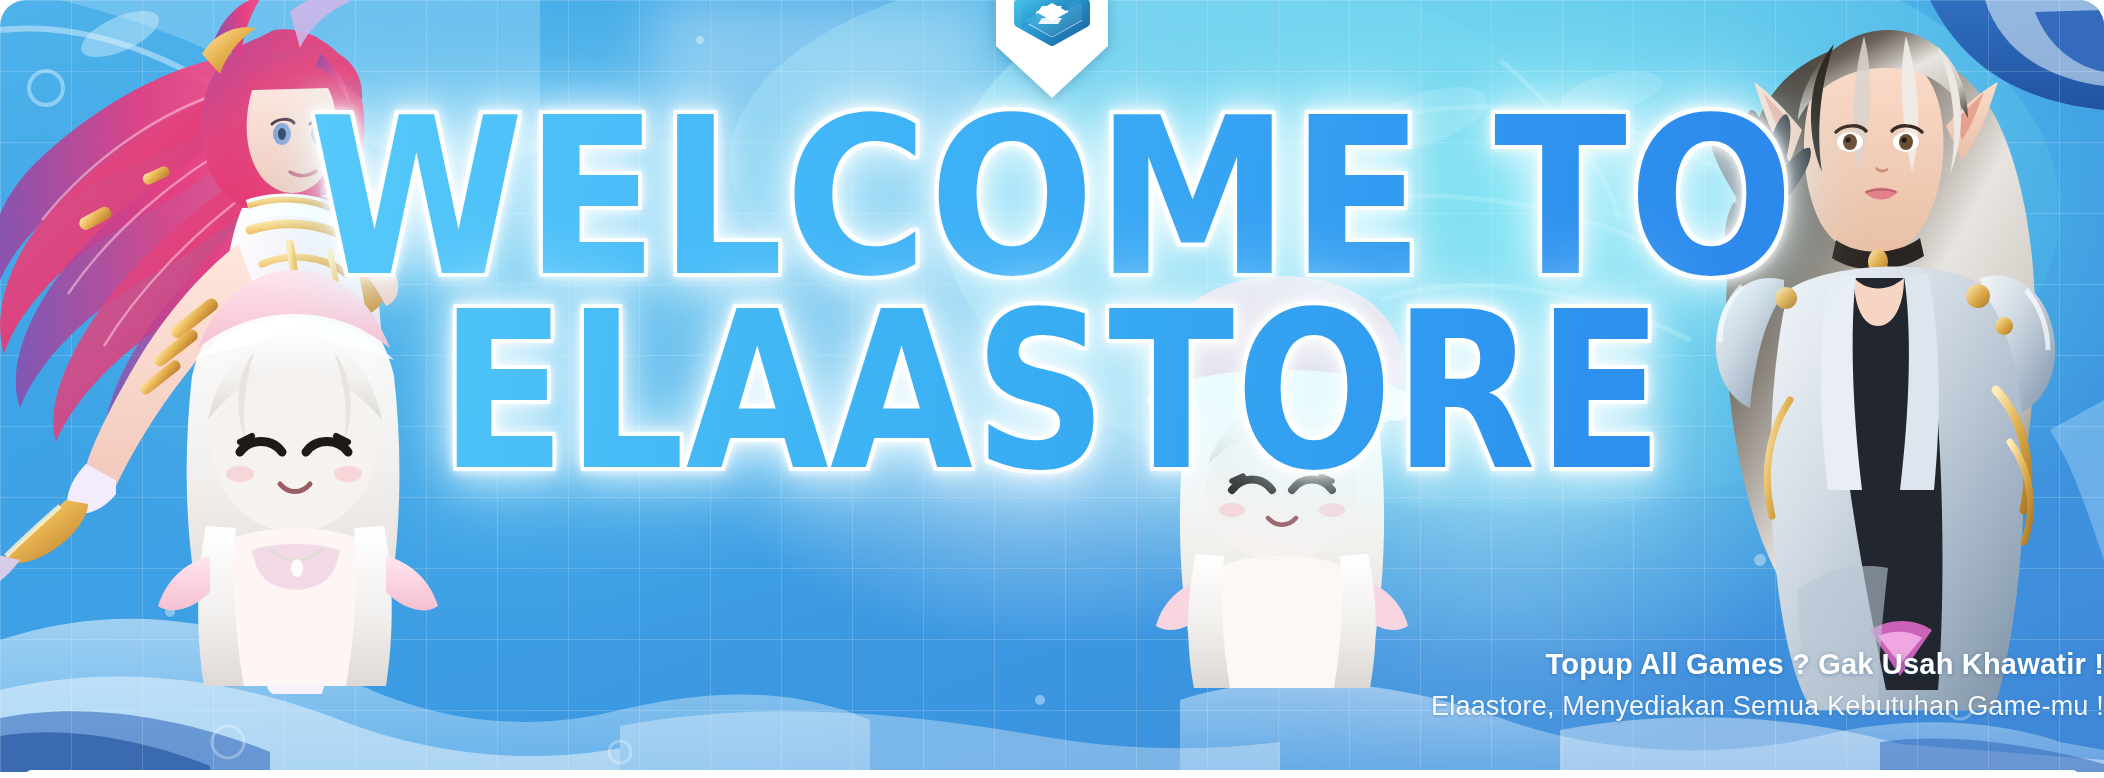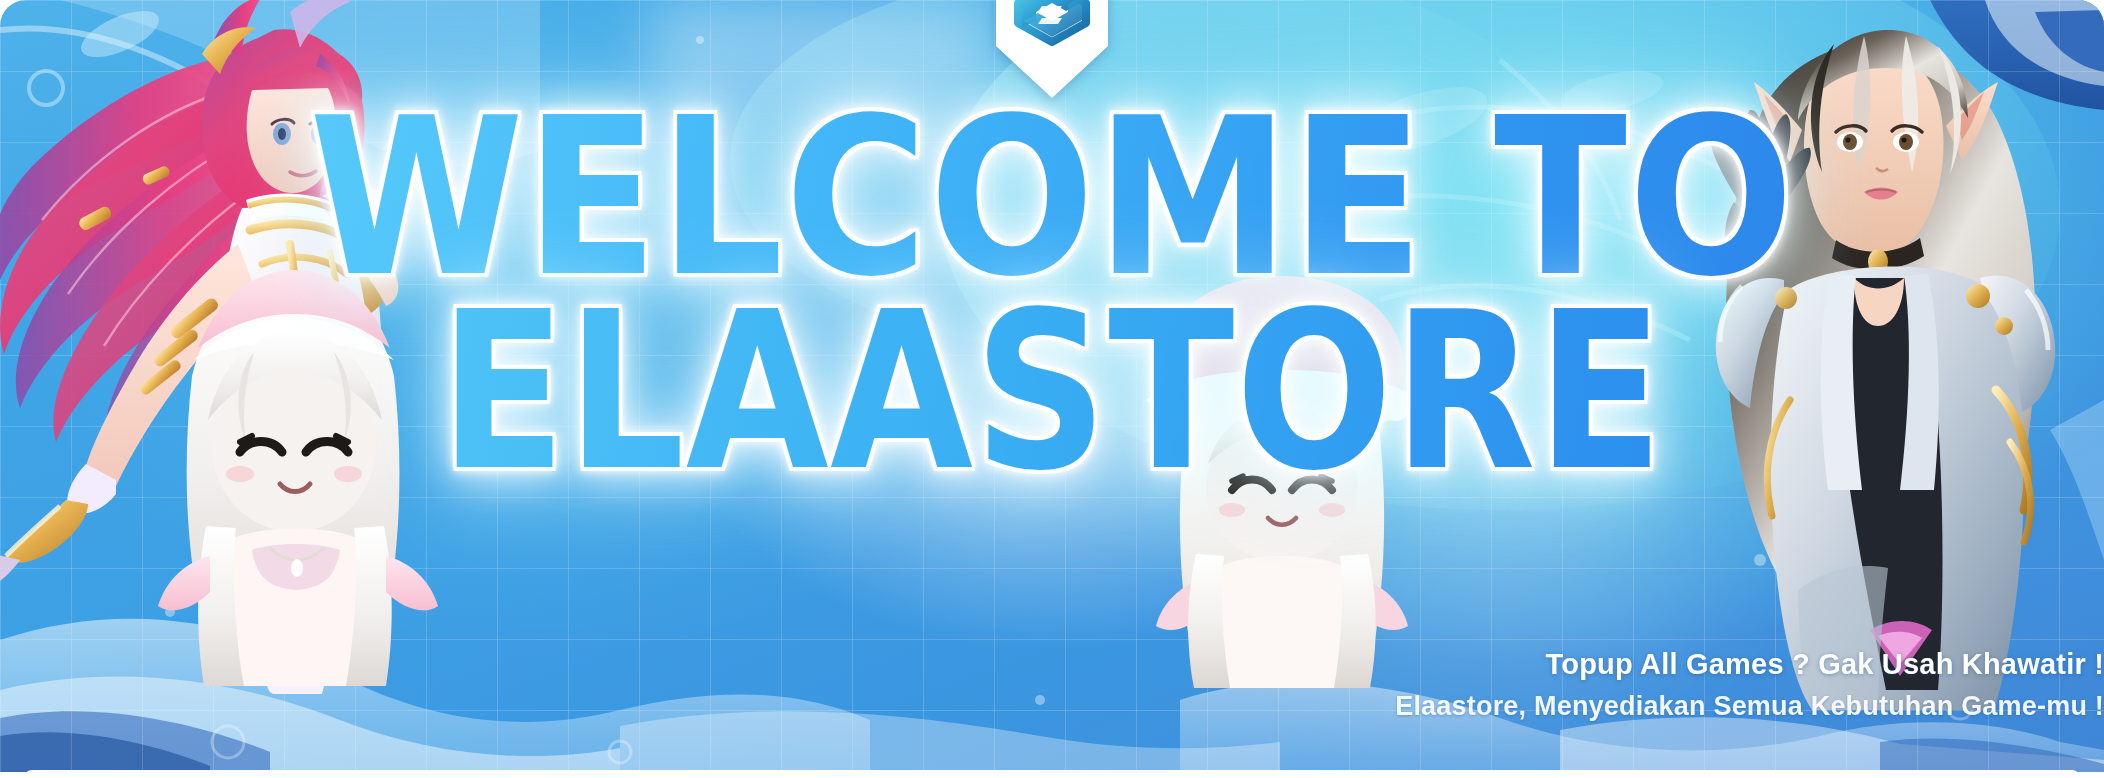--- a/index.html
+++ b/index.html
@@ -117,21 +117,21 @@
     text-align:right; pointer-events:none;
   }
   .tag-main{
     display:block;
     font-size:29px; font-weight:700; color:#ffffff;
     letter-spacing:.2px;
     text-shadow:0 1px 4px rgba(20,70,130,.40);
   }
   .tag-sub{
     display:block; margin-top:10px;
-    font-size:27px; font-weight:700; color:rgba(255,255,255,.93);
+    font-size:27px; font-weight:400; color:rgba(255,255,255,.93);
     letter-spacing:.2px;
     text-shadow:0 1px 3px rgba(20,70,130,.32);
   }
 
   
   .page-below{
     position:absolute; left:24px; right:24px; top:770px; height:8px;
     background:#ffffff; border-radius:14px 14px 0 0;
     z-index:20;
   }

